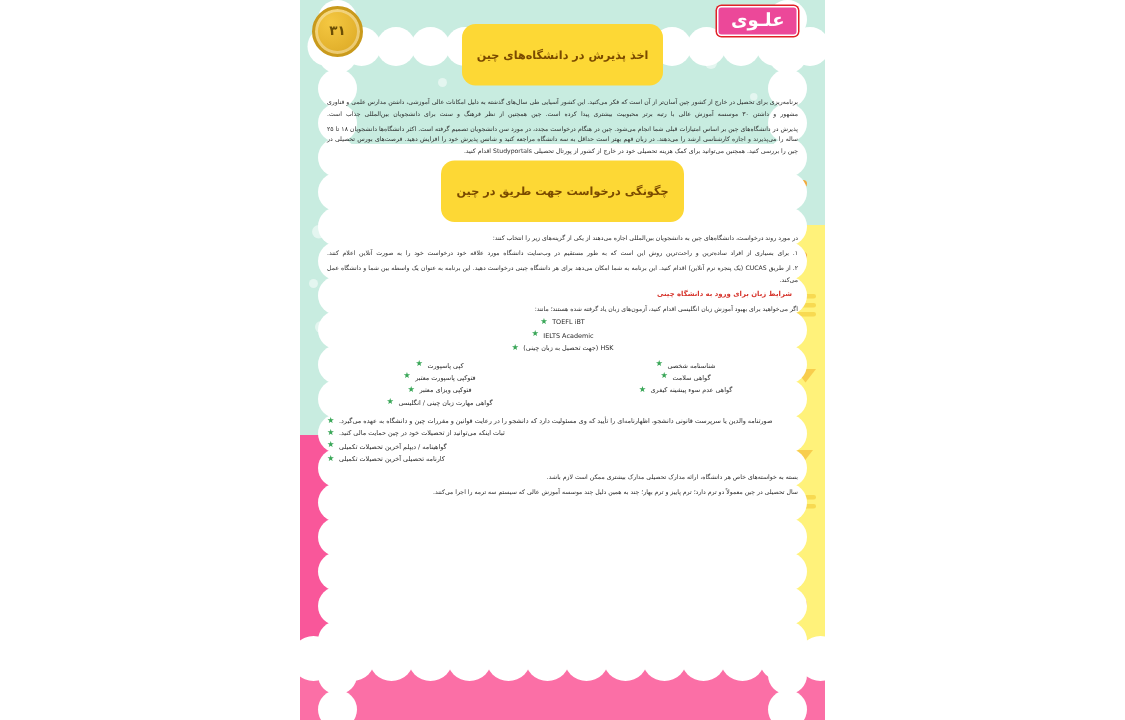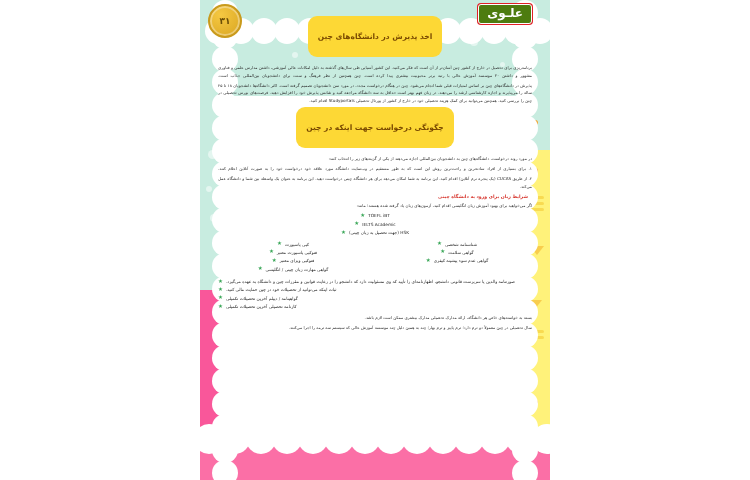--- a/index.html
+++ b/index.html
@@ -62,21 +62,21 @@
   .tri{
     position:absolute;width:0;height:0;
     border-left:7px solid transparent;border-right:7px solid transparent;
     border-top:9px solid #f7c948;opacity:.9;
   }
   .dot-o{position:absolute;width:5px;height:5px;border-radius:50%;background:#f2a93b;}
 
   
   .logo{
     position:absolute;right:18px;top:4px;
-    background:#4d7c0f;color:#ffffff;
+    background:#ec4899;color:#ffffff;
     font-size:12px;font-weight:bold;
     padding:1px 8px 2px 8px;border-radius:3px;
     border:1px solid #ffffff;
     letter-spacing:1px;
     box-shadow:0 0 0 1px #e12027;
     line-height:1.25;
   }
   .pagebadge{
     position:absolute;left:8px;top:4px;
     width:30px;height:30px;border-radius:50%;
@@ -266,21 +266,21 @@
 
   <div class="content">
 
     <div class="hwrap">
       <span class="h-yellow">اخذ پذیرش در دانشگاه‌های چین</span>
     </div>
     <p class="body">برنامه‌ریزی برای تحصیل در خارج از کشور چین آسان‌تر از آن است که فکر می‌کنید. این کشور آسیایی طی سال‌های گذشته به دلیل امکانات عالی آموزشی، داشتن مدارس علمی و فناوری مشهور و داشتن ۳۰ موسسه آموزش عالی با رتبه برتر محبوبیت بیشتری پیدا کرده است. چین همچنین از نظر فرهنگ و سنت برای دانشجویان بین‌المللی جذاب است.</p>
     <p class="body last">پذیرش در دانشگاه‌های چین بر اساس امتیازات قبلی شما انجام می‌شود. چین در هنگام درخواست مجدد، در مورد سن دانشجویان تصمیم گرفته است. اکثر دانشگاه‌ها دانشجویان ۱۸ تا ۲۵ ساله را می‌پذیرند و اجازه کارشناسی ارشد را می‌دهند. در زبان فهم بهتر است حداقل به سه دانشگاه مراجعه کنید و شانس پذیرش خود را افزایش دهید. فرصت‌های بورس تحصیلی در چین را بررسی کنید. همچنین می‌توانید برای کمک هزینه تحصیلی خود در خارج از کشور از پورتال تحصیلی Studyportals اقدام کنید.</p>
 
     <div class="hwrap">
-      <span class="h-yellow">چگونگی درخواست جهت اینکه در چین</span>
+      <span class="h-yellow">چگونگی درخواست جهت طریق در چین</span>
     </div>
     <p class="body last">در مورد روند درخواست، دانشگاه‌های چین به دانشجویان بین‌المللی اجازه می‌دهند از یکی از گزینه‌های زیر را انتخاب کنند:</p>
     <p class="body">۱. برای بسیاری از افراد ساده‌ترین و راحت‌ترین روش این است که به طور مستقیم در وب‌سایت دانشگاه مورد علاقه خود درخواست خود را به صورت آنلاین اعلام کنند.</p>
     <p class="body last">۲. از طریق CUCAS (یک پنجره نرم آنلاین) اقدام کنید. این برنامه به شما امکان می‌دهد برای هر دانشگاه چینی درخواست دهید. این برنامه به عنوان یک واسطه بین شما و دانشگاه عمل می‌کند.</p>
 
     <div class="sub-red">شرایط زبان برای ورود به دانشگاه چینی</div>
     <div class="note">اگر می‌خواهید برای بهبود آموزش زبان انگلیسی اقدام کنید، آزمون‌های زبان یاد گرفته شده هستند؛ مانند:</div>
 
     <ul class="starlist center">
       <li>

